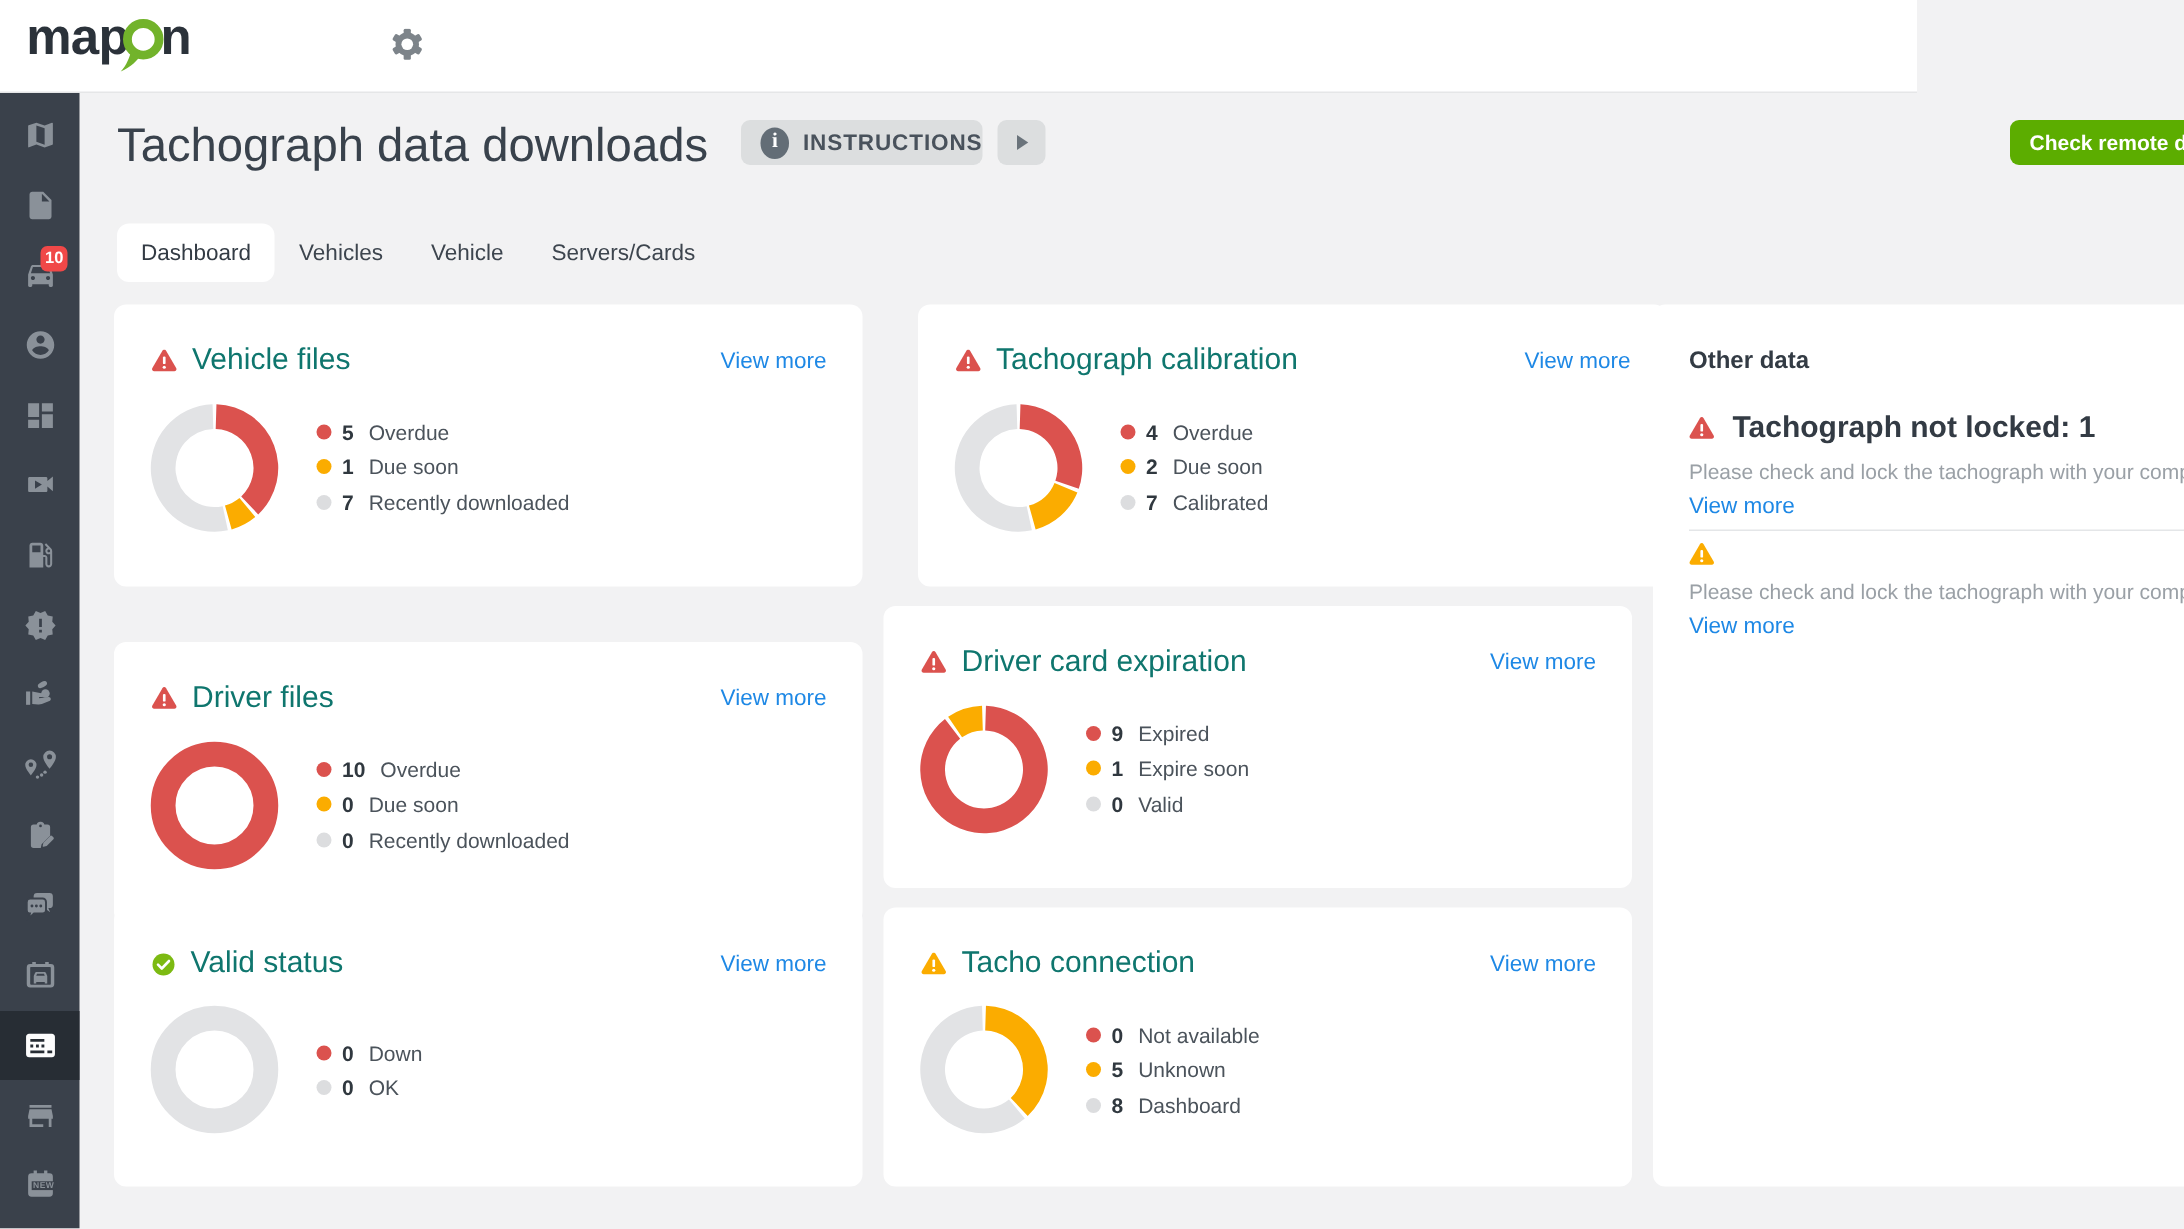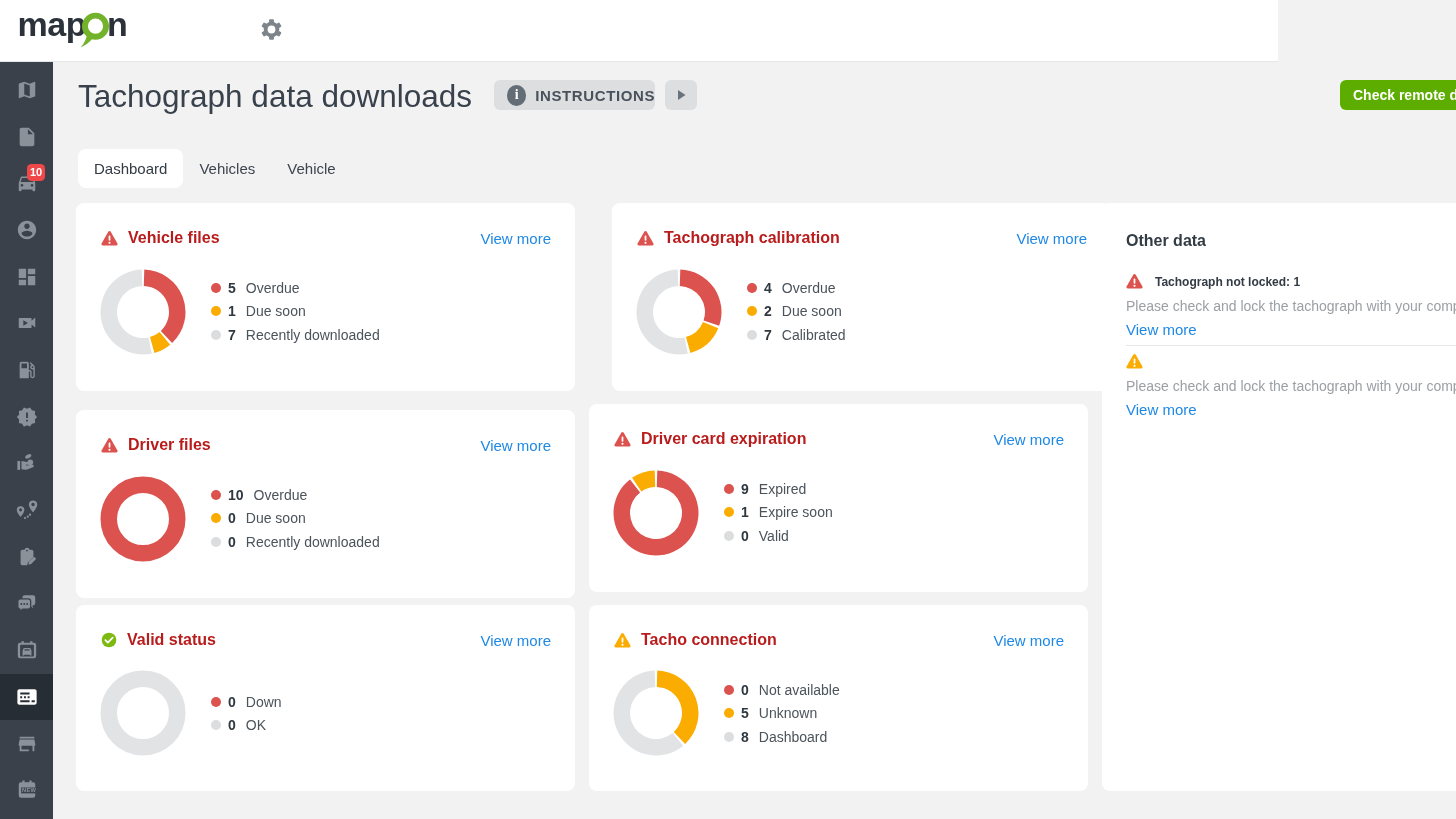--- a/index.html
+++ b/index.html
@@ -16,31 +16,31 @@
 .btn-instr { position:absolute; left:494px; top:80px; height:30px; width:161px; background:#dcdedf; border-radius:6px; display:flex; align-items:center; padding-left:13px; z-index:2; }
 .btn-instr .info { width:21px; height:21px; border-radius:50%; background:#636d76; color:#fff; display:flex; align-items:center; justify-content:center; font-size:14px; font-weight:bold; font-family:"Liberation Serif",serif; }
 .btn-instr .txt { font-size:15px; font-weight:bold; color:#49525c; letter-spacing:0.6px; margin-left:9px; }
 .btn-play { position:absolute; left:665px; top:80px; width:32px; height:30px; background:#dcdedf; border-radius:6px; display:flex; align-items:center; justify-content:center; z-index:2; }
 .btn-green { position:absolute; left:1340px; top:80px; width:220px; height:30px; background:#5cad00; border-radius:6px; color:#fff; font-size:14px; font-weight:bold; line-height:30px; padding-left:13px; white-space:nowrap; z-index:2; overflow:hidden; }
 .tabs { position:absolute; left:78px; top:149px; display:flex; height:39px; align-items:center; z-index:2; }
 .tab { font-size:15px; color:#3d454e; padding:0 16px; height:39px; line-height:39px; }
 .tab.active { background:#fff; border-radius:8px; color:#333b44; }
 .card { position:absolute; background:#fff; border-radius:8px; width:499px; height:188px; z-index:2; }
 .card-head { position:absolute; left:25px; top:26px; right:24px; display:flex; align-items:center; }
-.card-title { font-size:16px; font-weight:bold; color:#b91c1c; margin-left:10px; }
+.card-title { font-size:20px; font-weight:normal; color:#0f766e; margin-left:10px; }
 .viewmore { margin-left:auto; font-size:15px; color:#1e88e5; }
 .legend { position:absolute; left:135px; font-size:14px; color:#4b535b; }
 .leg-row { display:flex; align-items:center; height:23.5px; }
 .leg-dot { width:10px; height:10px; border-radius:50%; margin-right:7px; flex:none; }
 .leg-num { font-weight:bold; color:#30383f; margin-right:10px; }
 .rightcard { position:absolute; left:1102px; top:203px; width:420px; height:588px; background:#fff; border-radius:8px; z-index:2; }
 .rc-inner { padding:29px 0 0 24px; width:380px; }
 .rc-title { font-size:16px; font-weight:bold; color:#333b44; }
 .rc-sec-head { display:flex; align-items:center; margin-top:24px; }
-.rc-sec-title { font-size:12px; font-weight:bold; color:#333b44; margin-left:12px; }
+.rc-sec-title { font-size:20px; font-weight:bold; color:#333b44; margin-left:12px; }
 .rc-desc { font-size:14px; color:#9aa0a6; margin-top:8.5px; white-space:nowrap; }
 .rc-view { font-size:15px; color:#1e88e5; margin-top:7px; }
 .rc-div { border-top:1px solid #e4e6e8; margin-top:7px; }
 .rc-sec-head.sec2 { margin-top:8.5px; }
 
 </style>
 </head>
 <body>
 <div class="main"></div>
 <div class="header">
@@ -171,20 +171,21 @@
 <div class="btn-play">
     <svg width="11" height="12" viewBox="0 0 11 12">
       <path d="M2 1 L9.5 6 L2 11 Z" fill="#6a737b"></path>
     </svg>
   </div>
 <div class="btn-green">Check remote downloads</div>
 <div class="tabs">
   <div class="tab active">Dashboard</div>
   <div class="tab">Vehicles</div>
   <div class="tab">Vehicle</div>
+  <div class="tab">Servers/Cards</div>
 </div>
 <div class="card" style="left:76px; top:203px; height:188px;">
   <div class="card-head">
       <svg width="17" height="15" viewBox="0 0 24 21" style="flex:none">
         <path d="M10.27 1.0 a2 2 0 0 1 3.46 0 L23.2 17.4 a2 2 0 0 1 -1.73 3 L2.53 20.4 a2 2 0 0 1 -1.73 -3 Z" fill="#db524e"></path>
         <rect x="10.75" y="6.4" width="2.5" height="7.2" rx="1.1" fill="#fff"></rect>
         <circle cx="12" cy="16.6" r="1.5" fill="#fff"></circle>
       </svg>
       <div class="card-title">Vehicle files</div>
       <div class="viewmore">View more</div>
@@ -238,21 +239,21 @@
         <span class="leg-num">2</span>
         <span class="leg-lbl">Due soon</span>
       </div>
       <div class="leg-row">
         <span class="leg-dot" style="background:#dcdddf"></span>
         <span class="leg-num">7</span>
         <span class="leg-lbl">Calibrated</span>
       </div>
     </div>
 </div>
-<div class="card" style="left:76px; top:410px; height:188px;">
+<div class="card" style="left:76px; top:428px; height:188px;">
   <div class="card-head">
       <svg width="17" height="15" viewBox="0 0 24 21" style="flex:none">
         <path d="M10.27 1.0 a2 2 0 0 1 3.46 0 L23.2 17.4 a2 2 0 0 1 -1.73 3 L2.53 20.4 a2 2 0 0 1 -1.73 -3 Z" fill="#db524e"></path>
         <rect x="10.75" y="6.4" width="2.5" height="7.2" rx="1.1" fill="#fff"></rect>
         <circle cx="12" cy="16.6" r="1.5" fill="#fff"></circle>
       </svg>
       <div class="card-title">Driver files</div>
       <div class="viewmore">View more</div>
     </div>
   <div style="position:absolute; left:24px; top:66px;"><svg width="86" height="86" viewBox="0 0 86 86">

